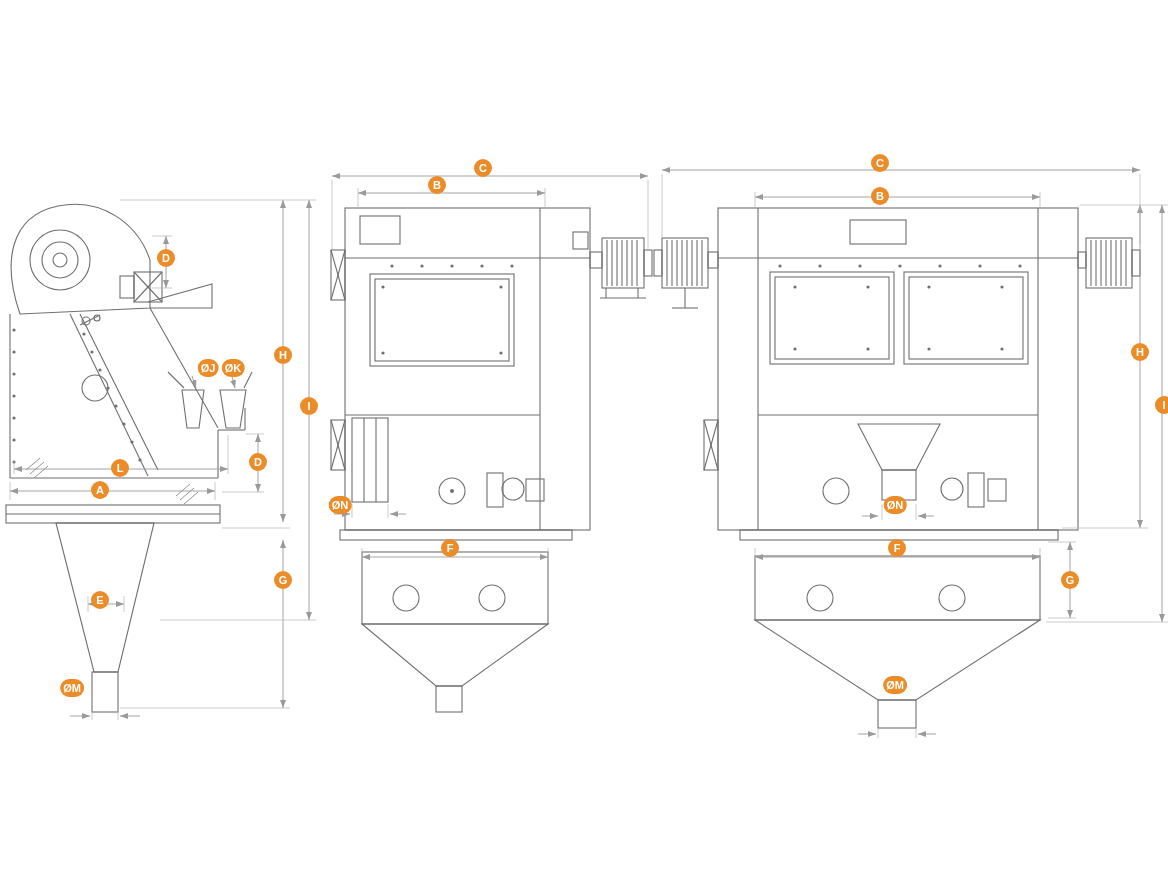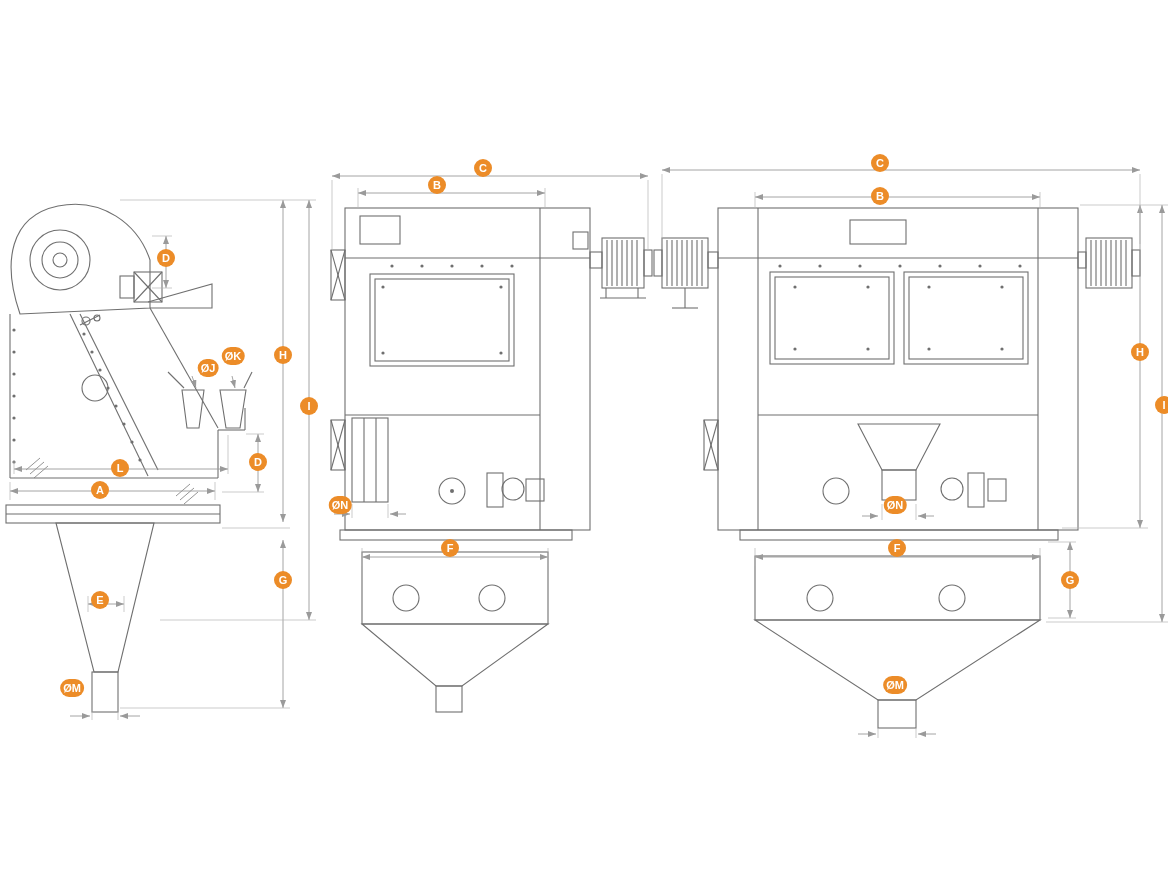--- a/index.html
+++ b/index.html
@@ -306,21 +306,21 @@
         <line x1="882" y1="504" x2="882" y2="520"></line>
           <line x1="916" y1="504" x2="916" y2="520"></line>
         <line x1="878" y1="728" x2="878" y2="738"></line>
           <line x1="916" y1="728" x2="916" y2="738"></line>
       </g>
     </g>
   </svg>
 
   <div class="dimlabel" style="left:166px;top:258px">D</div>
   <div class="dimlabel" style="left:208px;top:368px">ØJ</div>
-  <div class="dimlabel" style="left:233px;top:356px">ØK</div>
+  <div class="dimlabel" style="left:233px;top:368px">ØK</div>
   <div class="dimlabel" style="left:283px;top:355px">H</div>
   <div class="dimlabel" style="left:309px;top:406px">I</div>
   <div class="dimlabel" style="left:258px;top:462px">D</div>
   <div class="dimlabel" style="left:120px;top:468px">L</div>
   <div class="dimlabel" style="left:100px;top:490px">A</div>
   <div class="dimlabel" style="left:283px;top:580px">G</div>
   <div class="dimlabel" style="left:100px;top:600px">E</div>
   <div class="dimlabel" style="left:72px;top:688px">ØM</div>
 
   <div class="dimlabel" style="left:483px;top:168px">C</div>

